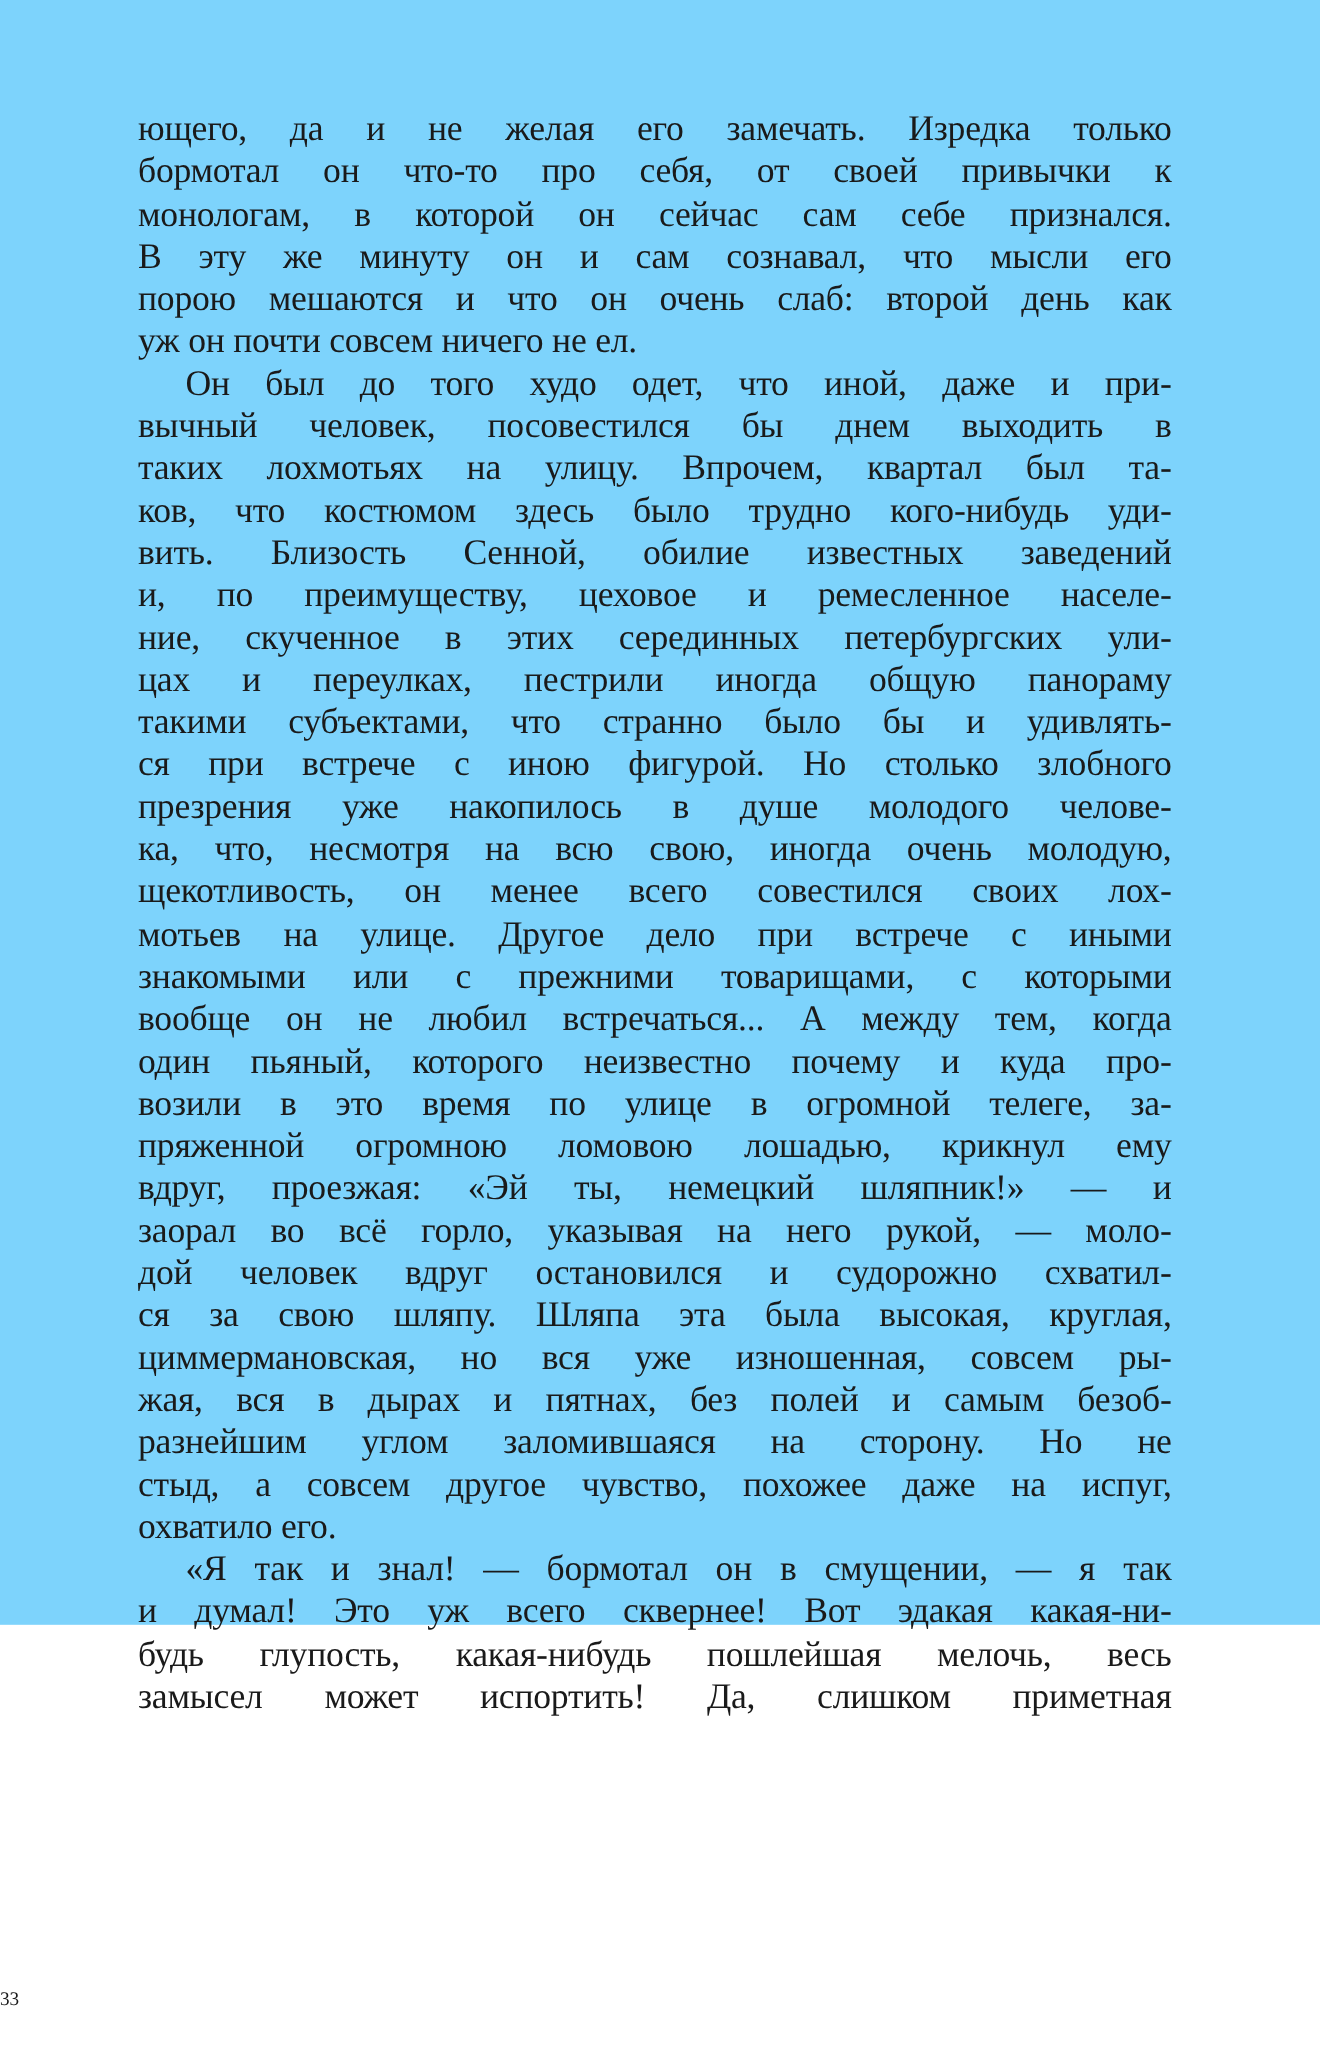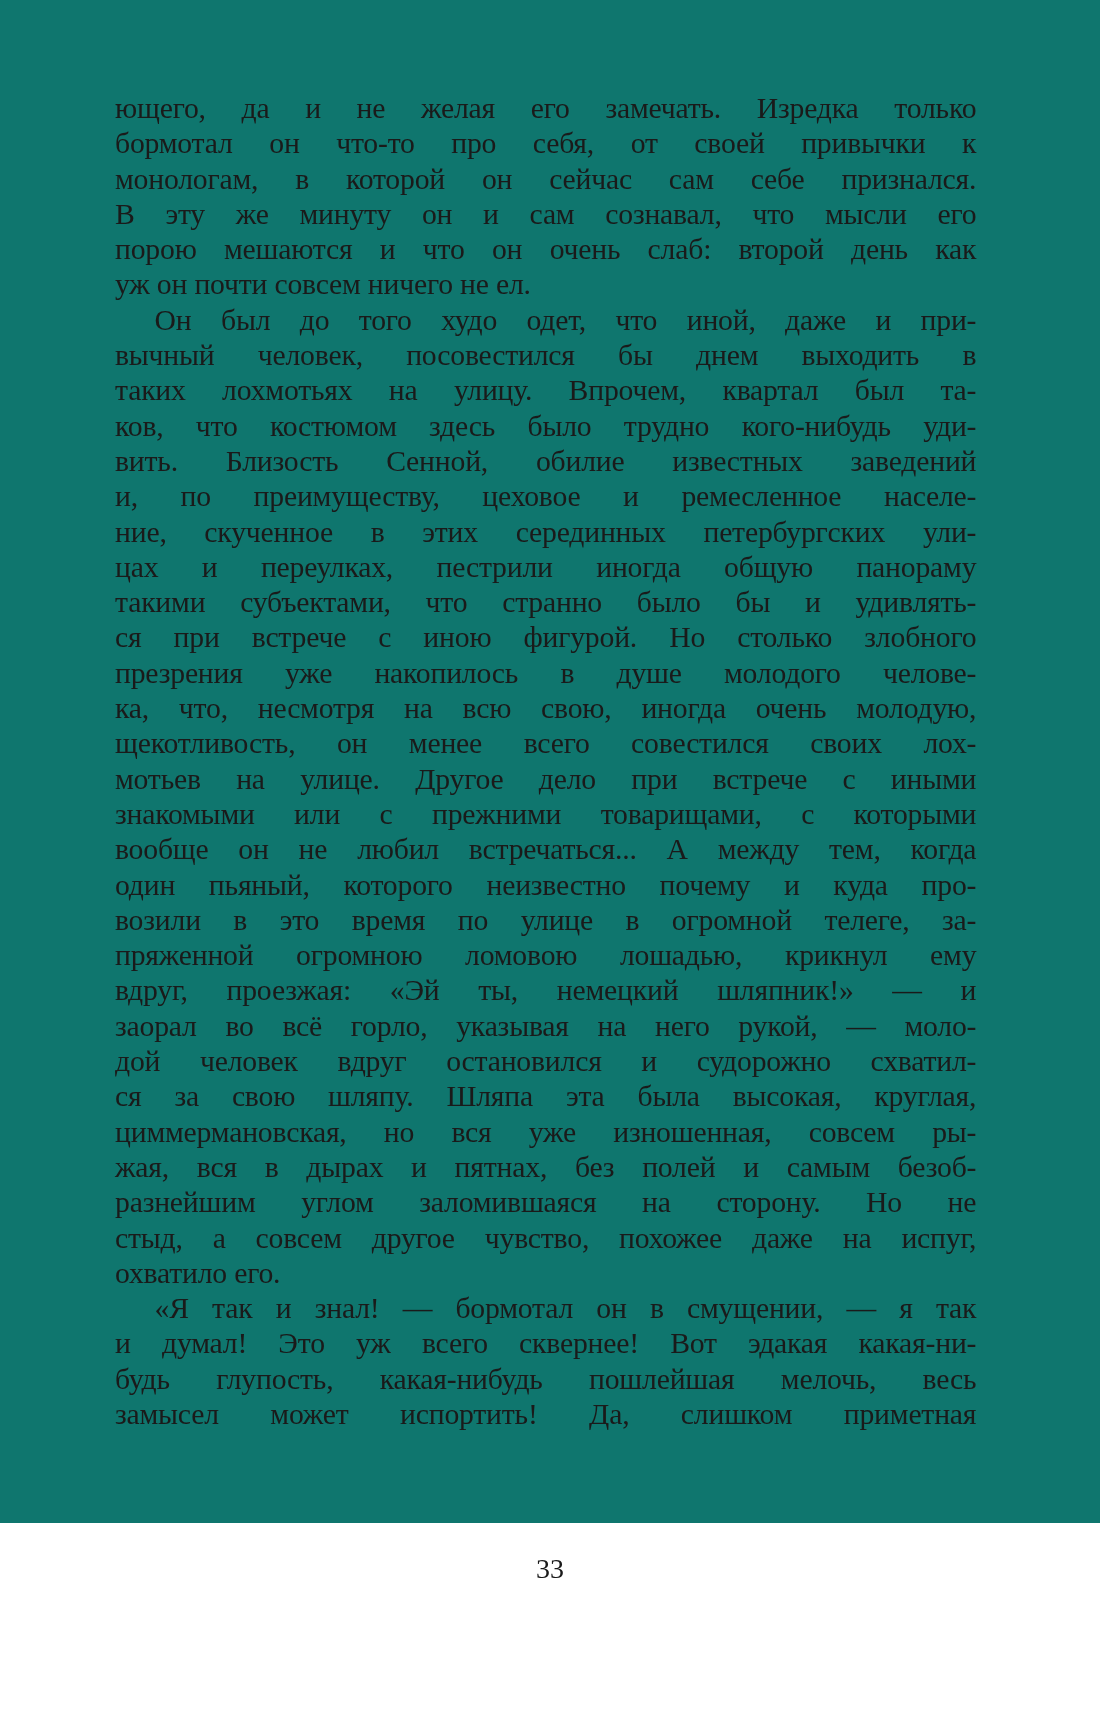--- a/index.html
+++ b/index.html
@@ -10,22 +10,22 @@
     body {
       width: 1100px;
       height: 1720px;
       position: relative;
       overflow: hidden;
     }
     .page {
       position: absolute;
       left: 0; top: 0;
       width: 1100px;
-      height: 1523px;
-      background: #0f766e;
+      height: 1354px;
+      background: #7dd3fc;
     }
     .text-block {
       position: absolute;
       left: 115px;
       top: 90px;
       width: 870px;
       font-family: "Liberation Serif", "DejaVu Serif", serif;
       font-size: 30px;
       line-height: 35.3px;
       color: #1a1a1a;
@@ -43,24 +43,23 @@
     .line.last {
       text-align-last: left;
     }
     .line.indent {
       padding-left: 40px;
     }
     .page-number {
       position: absolute;
       left: 0;
       width: 1100px;
-      top: 1553px;
-      text-align: center;
+      top: 1658px;
       font-family: "Liberation Serif", "DejaVu Serif", serif;
-      font-size: 28px;
+      font-size: 16px;
       color: #1a1a1a;
     }
   </style>
 </head>
 <body>
 
 <div class="page">
   <div class="text-block">
 
     <div>

